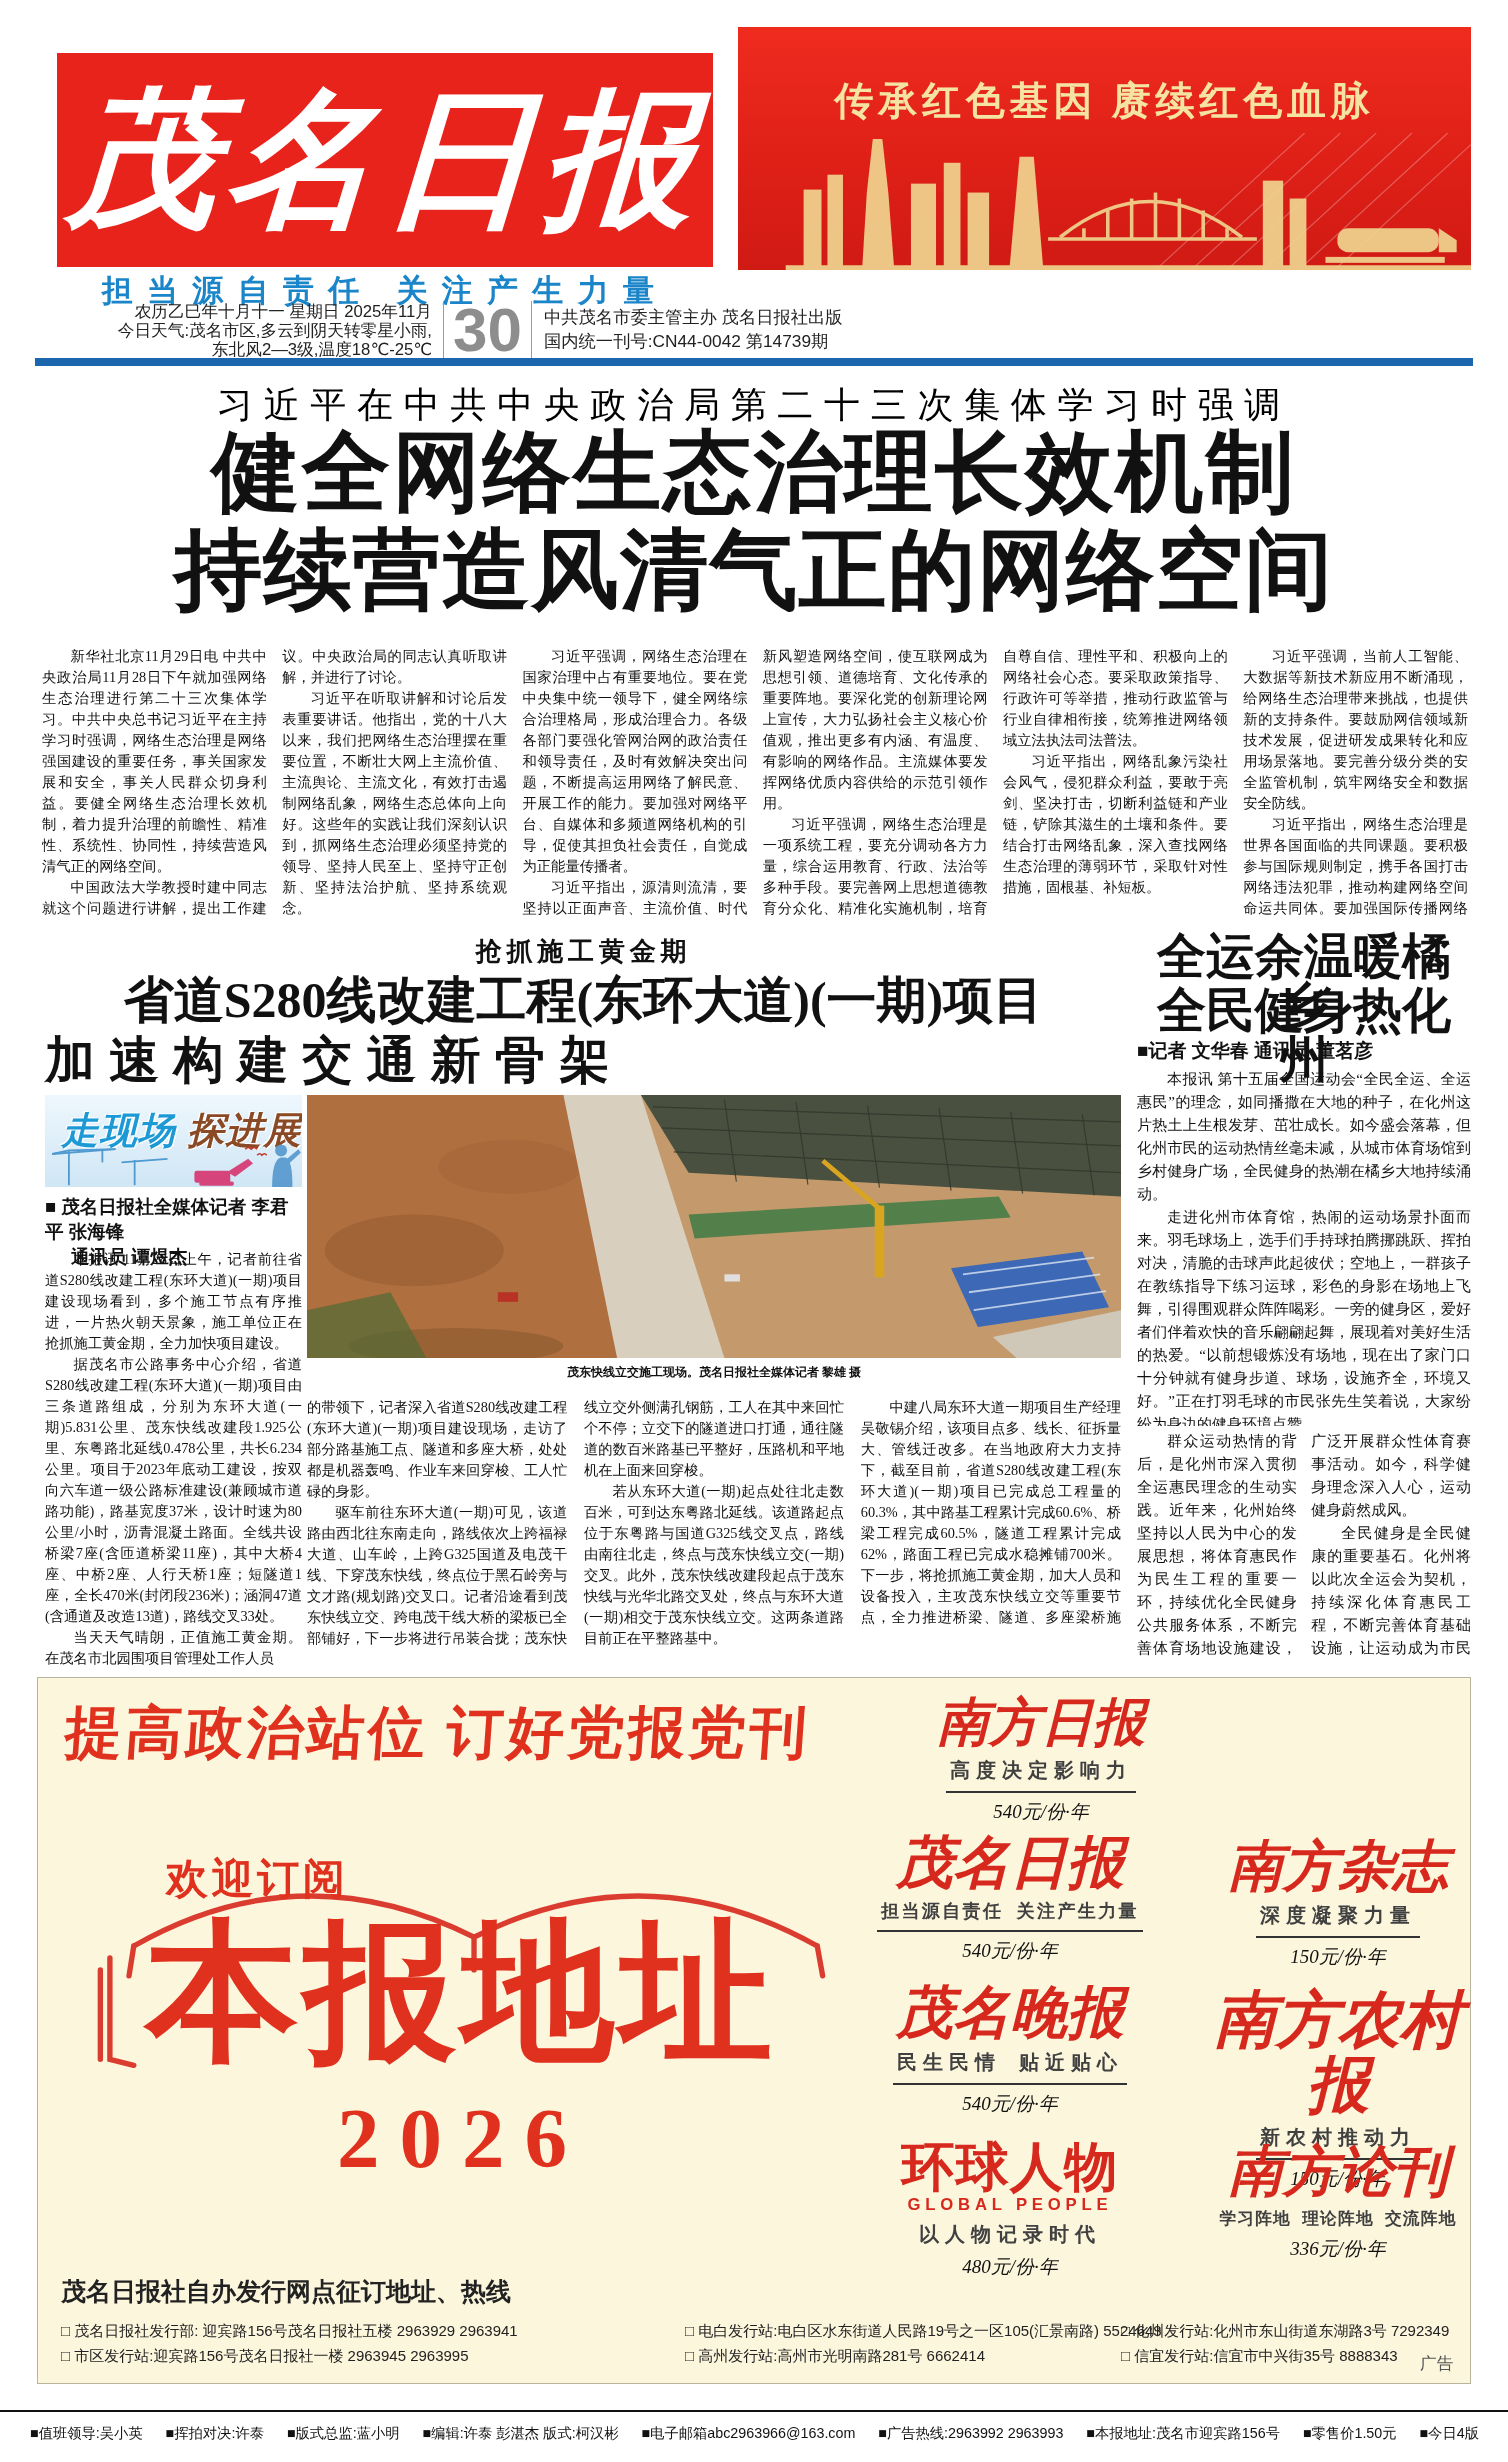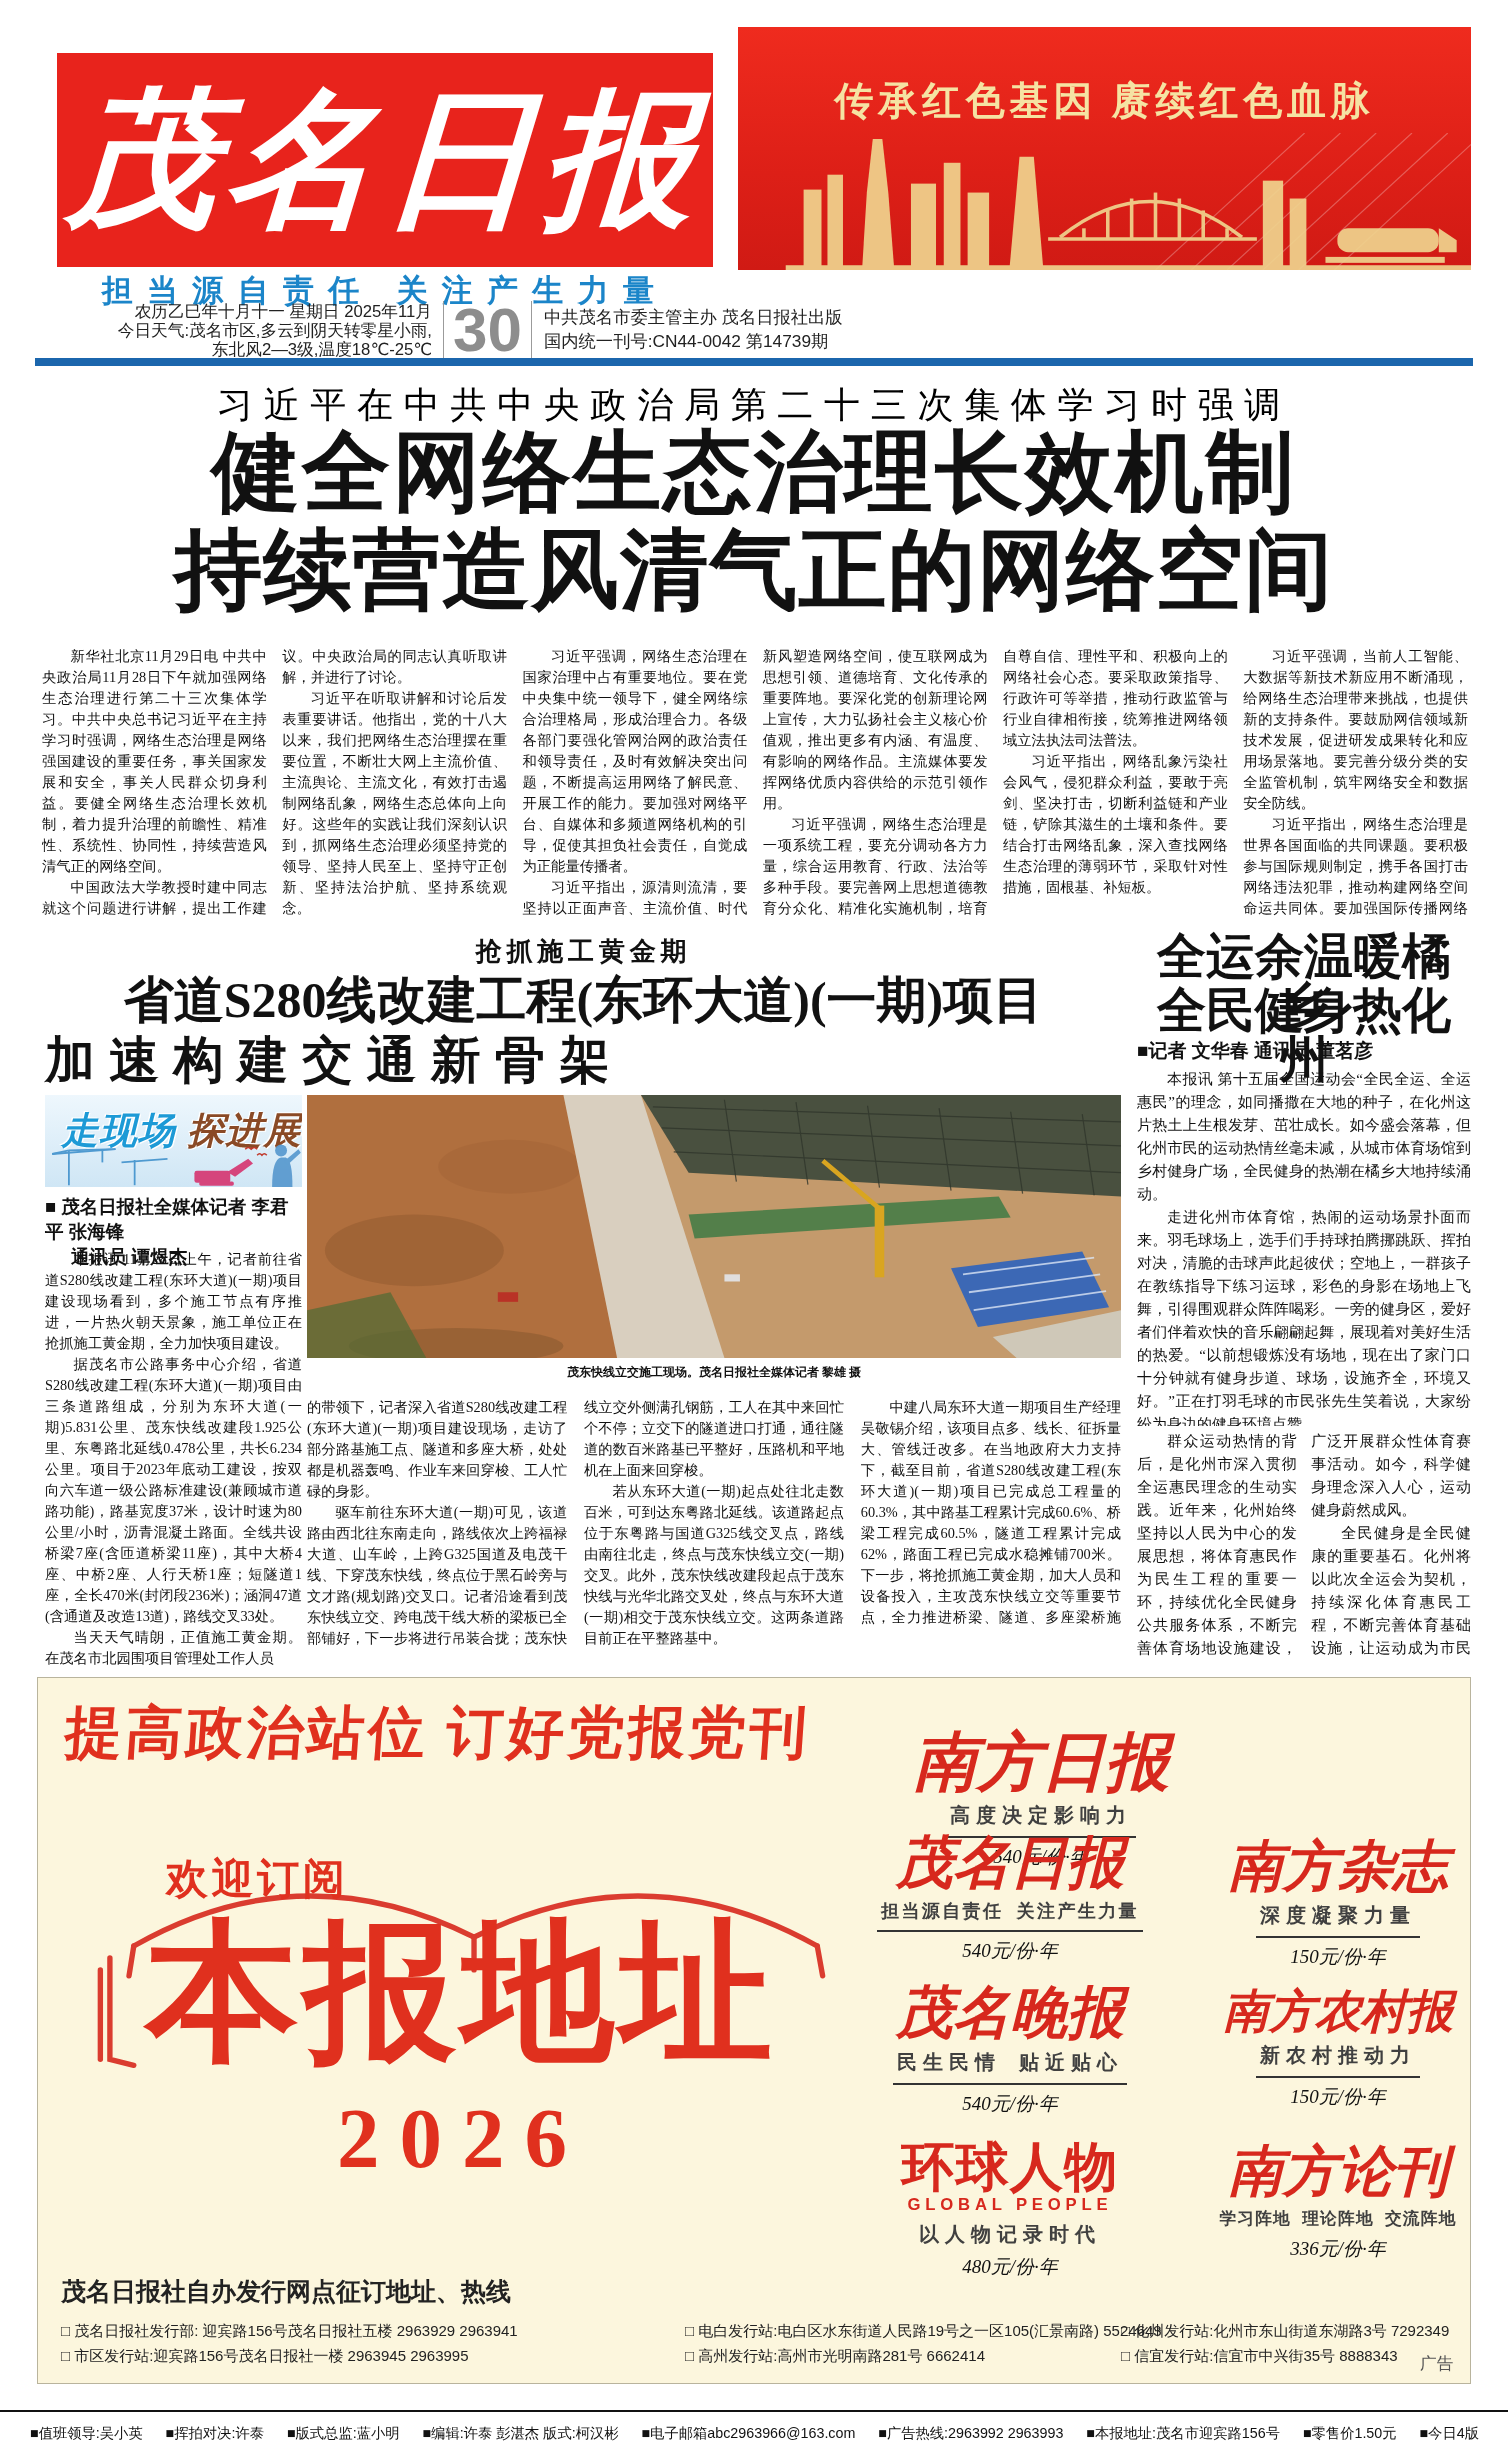--- a/index.html
+++ b/index.html
@@ -297,21 +297,21 @@
         <path d="M640,265 L640,320"></path>
         <path d="M30,300 L30,470 L70,480"></path>
         <path d="M14,320 L14,470"></path>
       </g>
     </svg>
     <div class="ad-welcome">欢迎订阅</div>
     <div class="ad-title">本报地址</div>
     <div class="ad-year">2026</div>
 
     <div class="pub" style="left:794px;top:18px;width:418px;">
-      <div class="pub-logo" style="font-size:64px;margin-top:33px;">南方日报</div>
+      <div class="pub-logo" style="font-size:52px;">南方日报</div>
       <div><span class="pub-tag">高度决定影响力</span></div>
       <div class="pub-price">540元/份·年</div>
     </div>
 
     <div class="pub" style="left:805px;top:155px;width:334px;">
       <div class="pub-logo" style="font-size:57px;">茂名日报</div>
       <div><span class="pub-tag" style="font-size:18px;letter-spacing:2.4px;">担当源自责任 关注产生力量</span></div>
       <div class="pub-price">540元/份·年</div>
     </div>
     <div class="pub" style="left:1163px;top:160px;width:274px;">
@@ -319,21 +319,21 @@
       <div><span class="pub-tag">深度凝聚力量</span></div>
       <div class="pub-price">150元/份·年</div>
     </div>
 
     <div class="pub" style="left:805px;top:305px;width:334px;">
       <div class="pub-logo" style="font-size:57px;">茂名晚报</div>
       <div><span class="pub-tag">民生民情  贴近贴心</span></div>
       <div class="pub-price">540元/份·年</div>
     </div>
     <div class="pub" style="left:1163px;top:310px;width:274px;">
-      <div class="pub-logo" style="font-size:46px;text-align:center;">南方农村报</div>
+      <div class="pub-logo" style="font-size:62px;text-align:center;">南方农村报</div>
       <div><span class="pub-tag">新农村推动力</span></div>
       <div class="pub-price">150元/份·年</div>
     </div>
 
     <div class="pub" style="left:805px;top:461px;width:334px;">
       <div class="pub-logo-sans" style="font-size:53px;">环球人物</div>
       <div class="pub-sub">GLOBAL PEOPLE</div>
       <div><span class="pub-tag" style="border-bottom:none;padding-bottom:0;">以人物记录时代</span></div>
       <div class="pub-price">480元/份·年</div>
     </div>

